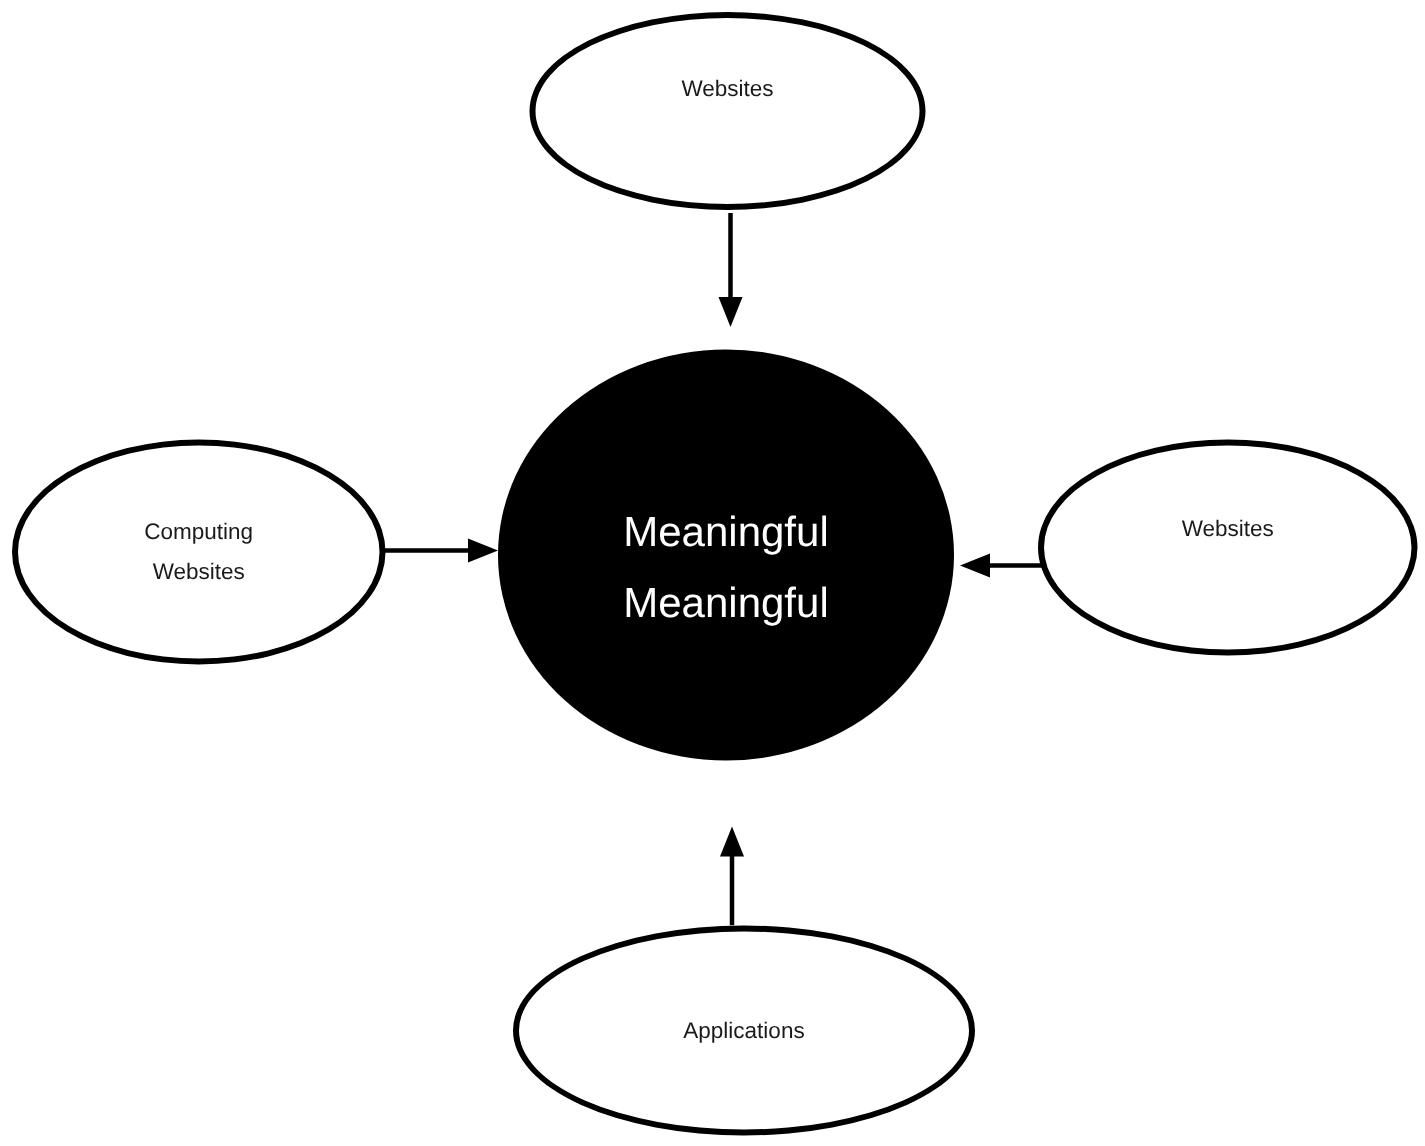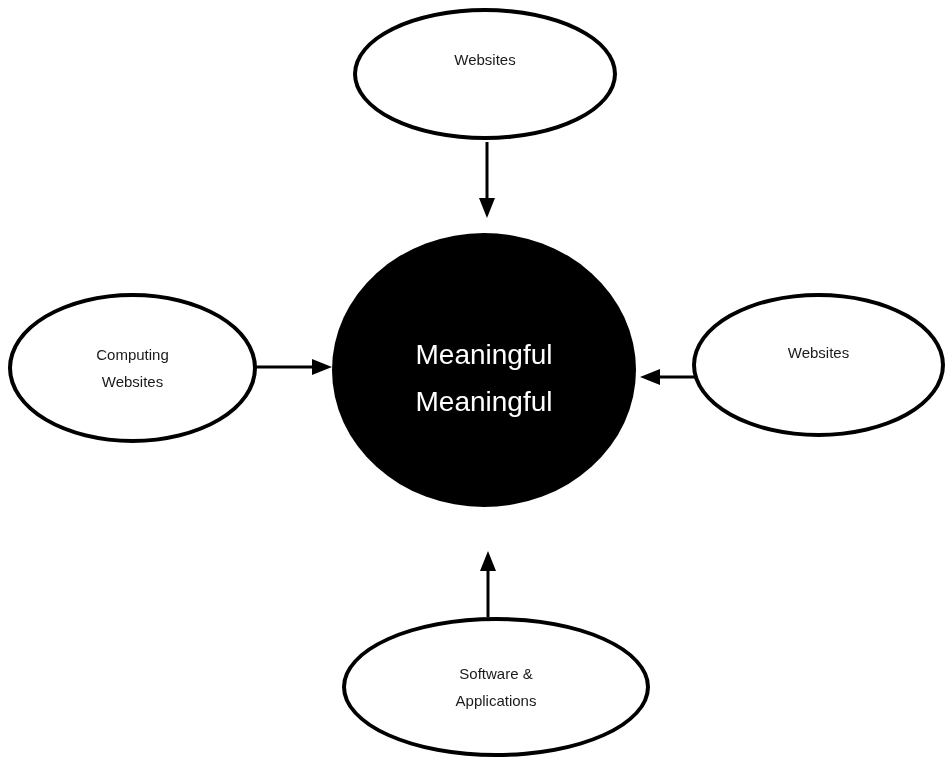--- a/index.html
+++ b/index.html
@@ -76,21 +76,20 @@
   <div class="node node-computing">
     <span class="lbl">Computing</span>
     <span class="lbl">Websites</span>
   </div>
 
   <div class="node node-datasets">
     <span class="lbl">Websites</span>
   </div>
 
   <div class="node node-software">
-    <span class="lbl">Software &amp;</span>
     <span class="lbl">Applications</span>
   </div>
 
   <div class="center-node">
     <span class="lines">
       <span class="lbl">Meaningful</span>
       <span class="lbl">Meaningful</span>
     </span>
   </div>
 

